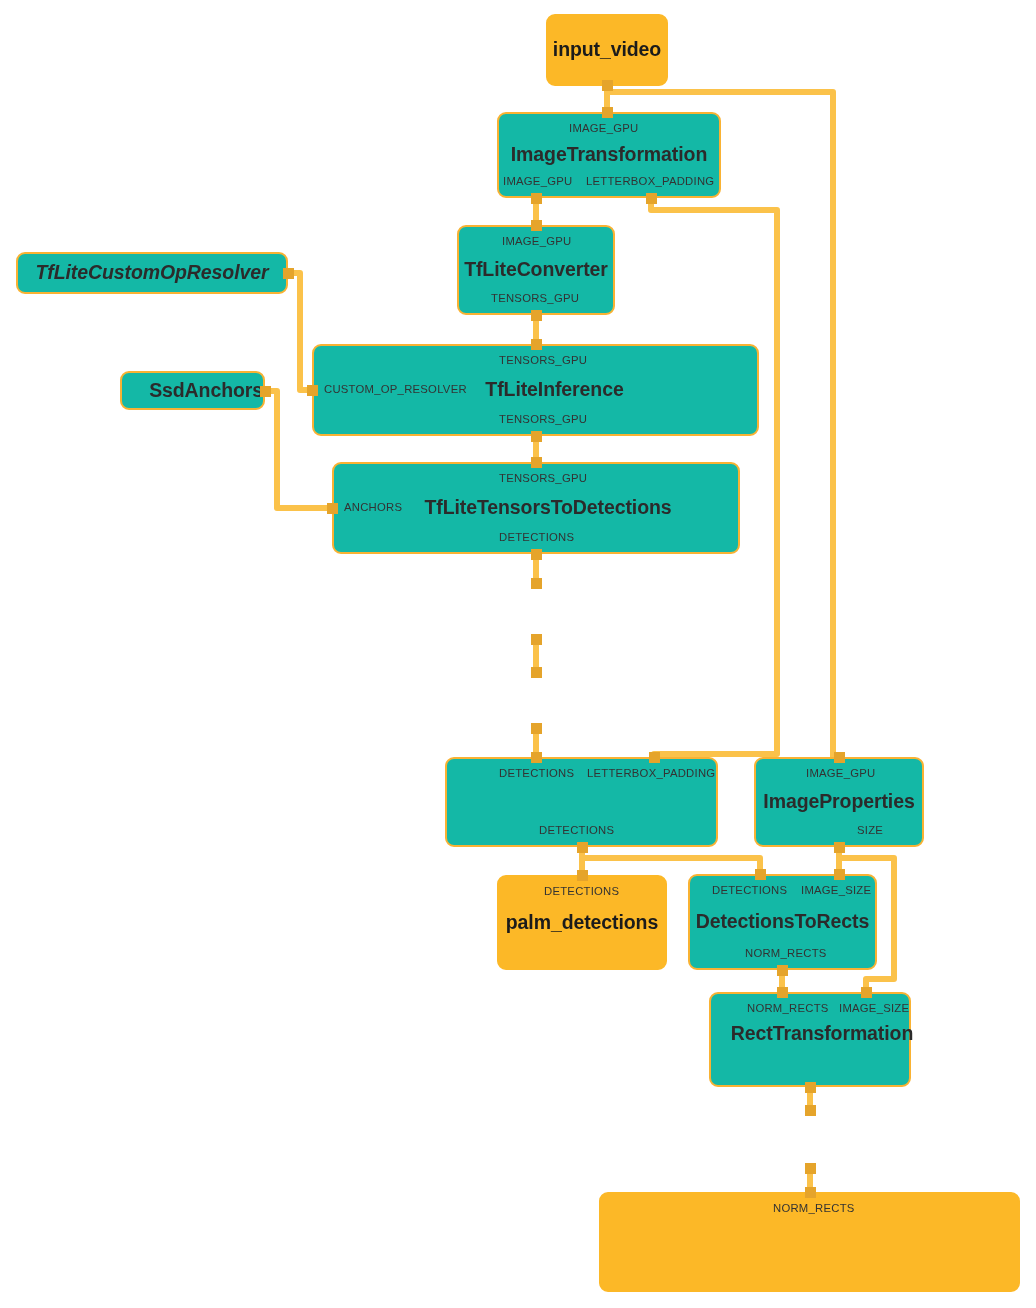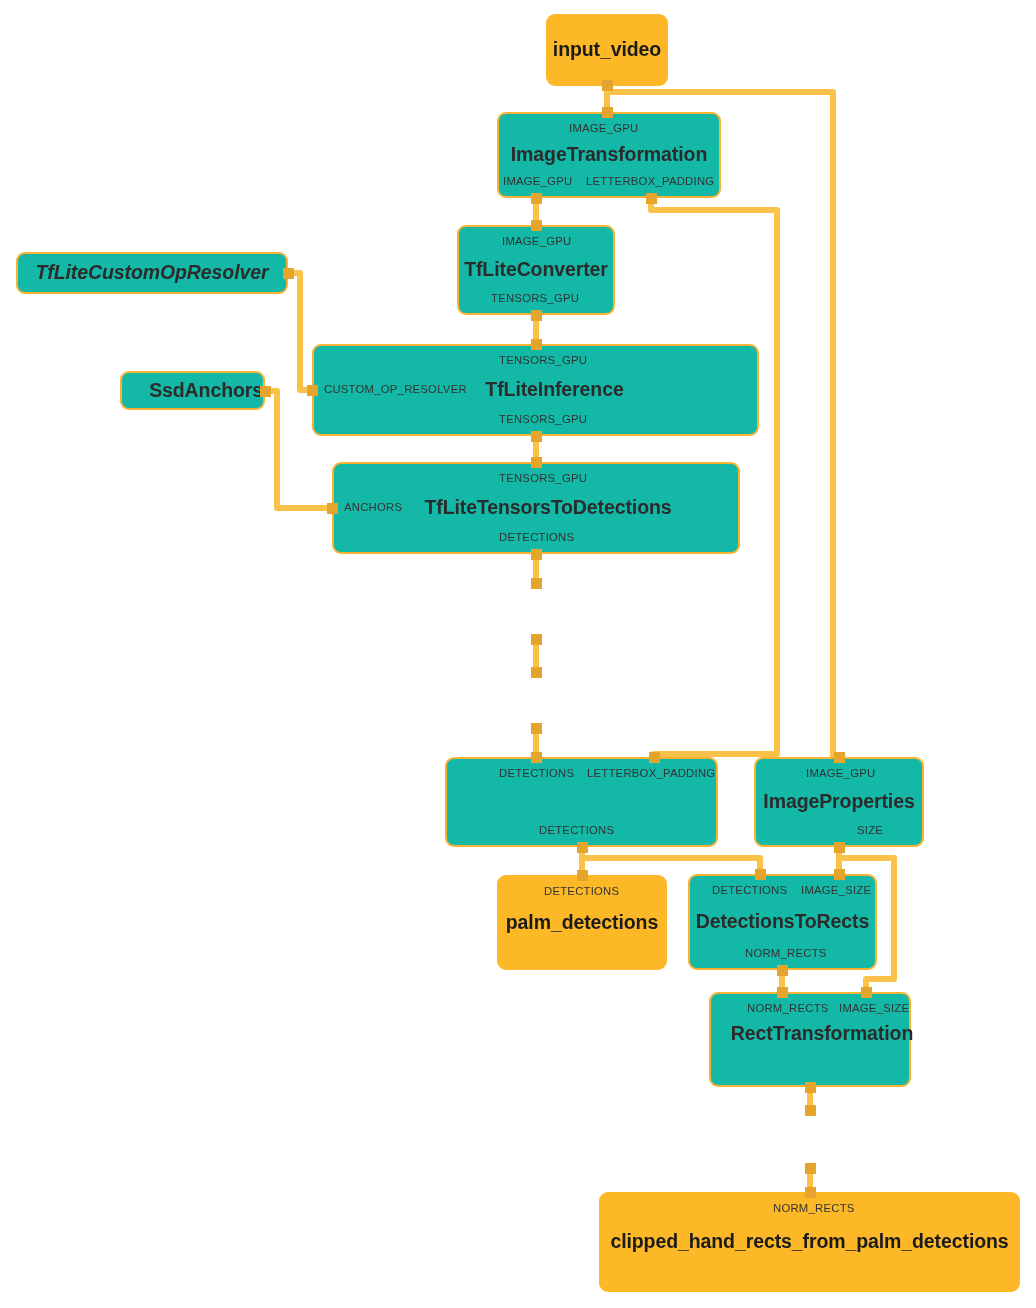--- a/index.html
+++ b/index.html
@@ -218,17 +218,16 @@
   </div>
   <div class="port-sq" style="left:776.5px; top:987px;"></div>
   <div class="port-sq" style="left:860.5px; top:987px;"></div>
   <div class="port-sq" style="left:804.5px; top:1082px;"></div>
 
   <div class="port-sq" style="left:804.5px; top:1105px;"></div>
   <div class="port-sq" style="left:804.5px; top:1163px;"></div>
 
   <div class="node terminal" style="left:599px; top:1192px; width:421px; height:100px;">
     <span class="port-label in" style="left:172px;">NORM_RECTS</span>
-    <span class="node-title">clipped_hand_rects_from_palm_detections</span>
   </div>
   <div class="port-sq" style="left:804.5px; top:1187px;"></div>
 
 </div>
 
 </body></html>

